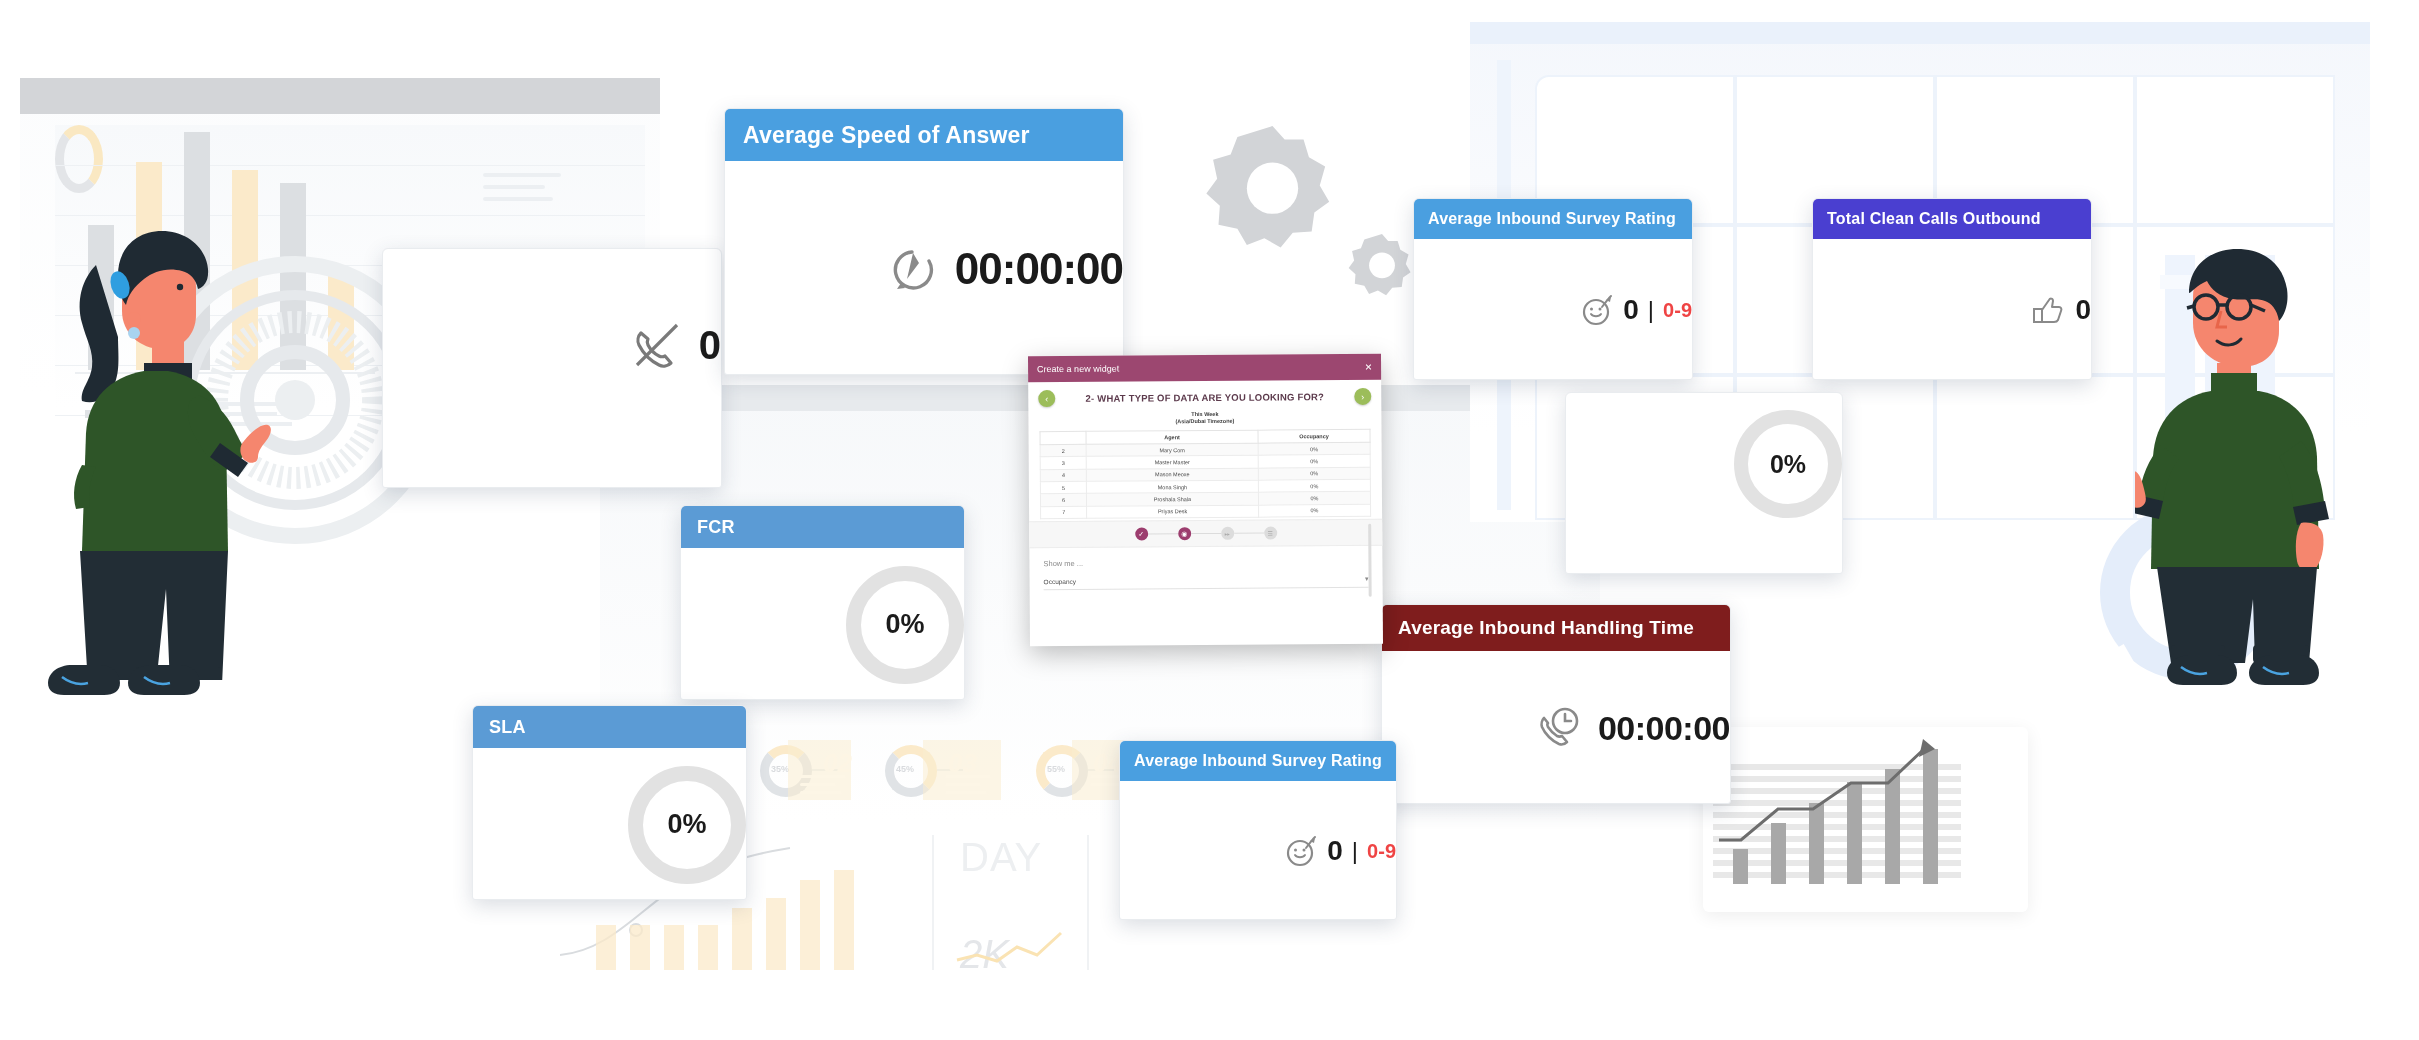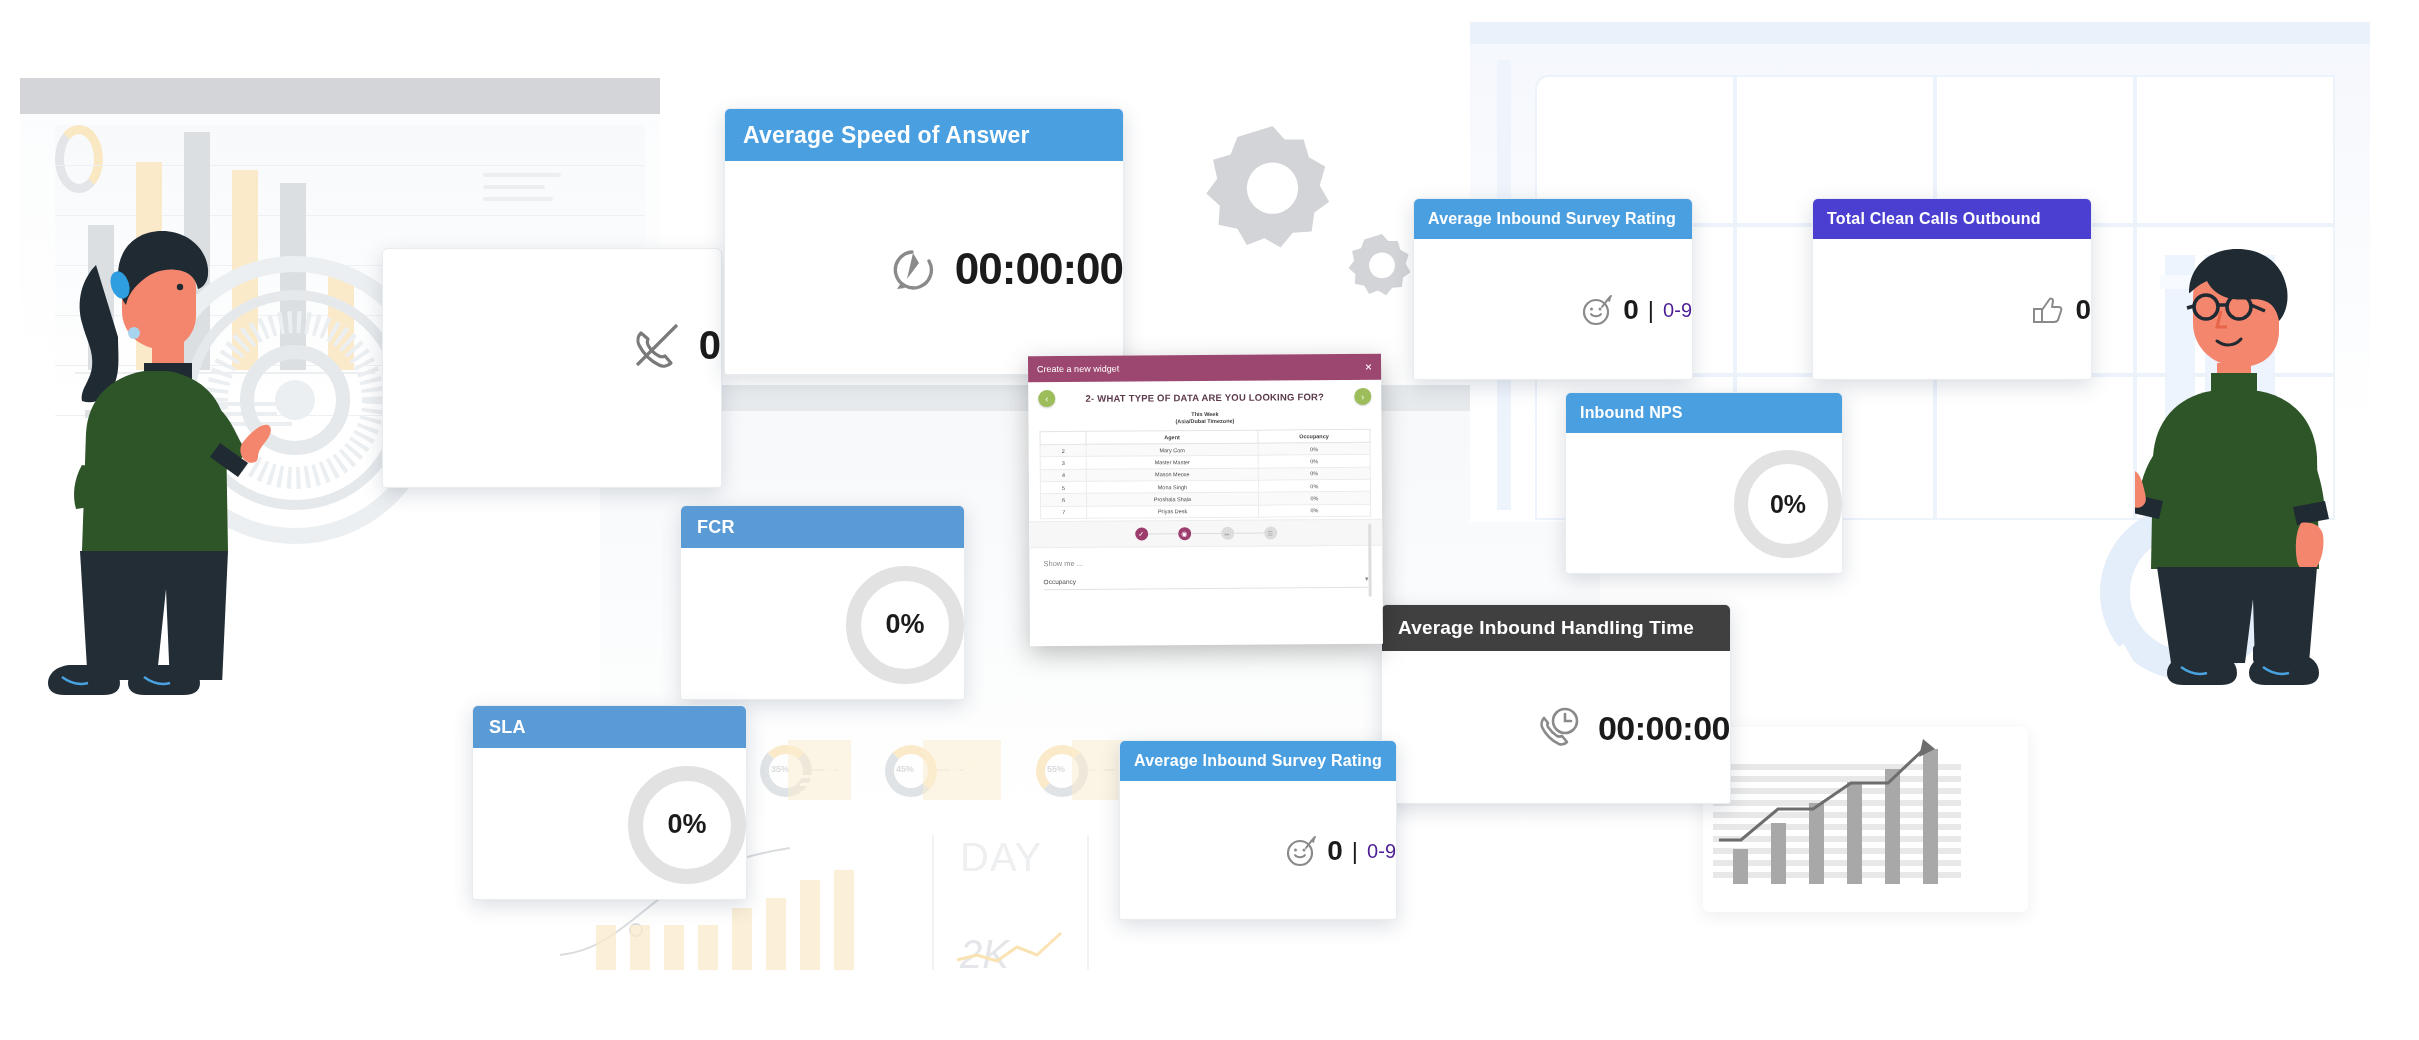--- a/index.html
+++ b/index.html
@@ -85,21 +85,21 @@
   }
   .card-head {
     color: #ffffff; font-weight: bold; display: flex; align-items: center;
     padding: 0 18px; letter-spacing: .2px;
   }
   .card-body {
     display: flex; align-items: center; justify-content: flex-end;
     height: calc(100% - var(--hh, 46px)); gap: 14px;
   }
   .kpi-val { font-weight: bold; color: #1b1b1b; }
-  .kpi-sub { font-weight: normal; color: #4c1d95; }
+  .kpi-sub { font-weight: bold; color: #ef4444; }
   .kpi-pipe { color:#1b1b1b; font-weight: 300; }
   .donut {
     border-radius: 50%; border-style: solid; border-color: #e2e2e2;
     display:flex; align-items:center; justify-content:center;
     font-weight: bold; color:#1b1b1b;
   }
 
   
   .modal {
     position: absolute; left: 1029px; top: 355px; width: 353px; height: 290px;
@@ -453,32 +453,29 @@
     <div class="card-body" style="height:142px;gap:10px;">
       <svg width="34" height="34" viewBox="0 0 34 34">
         <rect x="3" y="16" width="8" height="13" fill="none" stroke="#8a8a8a" stroke-width="2"></rect>
         <path d="M11 17l7-10c1-2 4-2 4 1l-1 6h7c2 0 3 2 2 4l-3 9c-1 2-2 2-4 2H11z" fill="none" stroke="#8a8a8a" stroke-width="2" stroke-linejoin="round"></path>
       </svg>
       <span class="kpi-val" style="font-size:28px;">0</span>
     </div>
   </div>
 
   <div class="card" style="left:1565px;top:392px;width:278px;height:182px;--hh:40px;">
-    <div class="card-head" style="height:40px;font-size:16px;background:#4a9fe0;padding:0 14px;">
-      <span>Inbound NPS</span>
-    </div>
     <div class="card-body" style="height:142px;">
       <div class="donut" style="width:108px;height:108px;border-width:14px;font-size:25px;">
         <span>0%</span>
       </div>
     </div>
   </div>
 
   <div class="card" style="left:1381px;top:604px;width:350px;height:200px;--hh:46px;">
-    <div class="card-head" style="height:46px;font-size:19px;background:#404040;padding:16px 16px;">
+    <div class="card-head" style="height:46px;font-size:19px;background:#7f1d1d;padding:16px 16px;">
       <span>Average Inbound Handling Time</span>
     </div>
     <div class="card-body" style="height:154px;gap:16px;">
       <svg width="46" height="44" viewBox="0 0 46 44">
         <path d="M8 12c-2 2-3 6-2 9 3 7 10 14 17 17 3 1 6 0 8-2l-5-6c-2 1-3 1-5 0-3-2-7-6-9-9-1-2-1-3 0-4z" fill="none" stroke="#8a8a8a" stroke-width="2.6" stroke-linejoin="round"></path>
         <circle cx="29" cy="15" r="12" fill="none" stroke="#8a8a8a" stroke-width="2.6"></circle>
         <path d="M29 8v7h6" fill="none" stroke="#8a8a8a" stroke-width="2.6" stroke-linecap="round"></path>
       </svg>
       <span class="kpi-val" style="font-size:34px;letter-spacing:-.5px;">00:00:00</span>
     </div>

